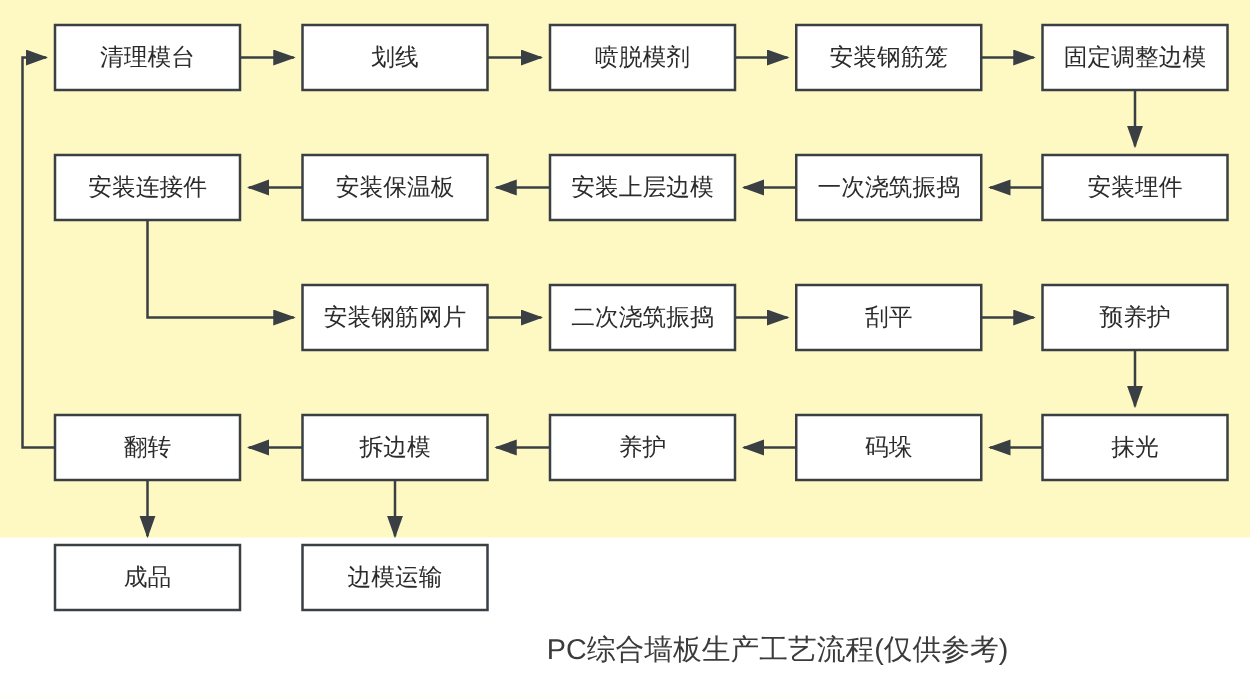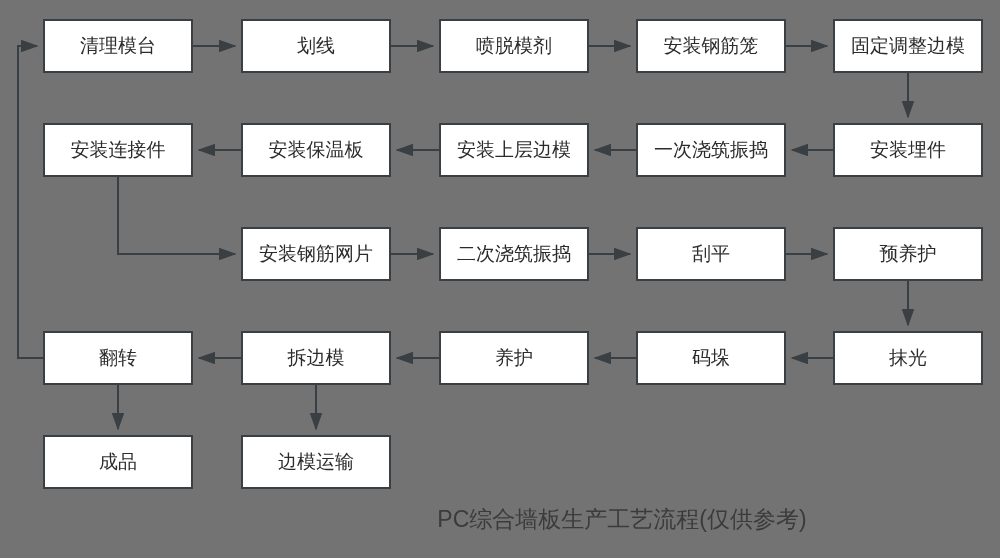--- a/index.html
+++ b/index.html
@@ -9,22 +9,22 @@
   }
   body {
     width: 1000px;
     height: 558px;
     overflow: hidden;
     font-family: "Liberation Sans", "DejaVu Sans", sans-serif;
   }
   #chart-root {
     position: relative;
     width: 1000px;
-    height: 558px;
-    background: #737373;
+    height: 430px;
+    background: #fef9c3;
   }
   svg#flow-svg {
     position: absolute;
     left: 0;
     top: 0;
     width: 1000px;
     height: 558px;
     display: block;
   }
   .node-box {

